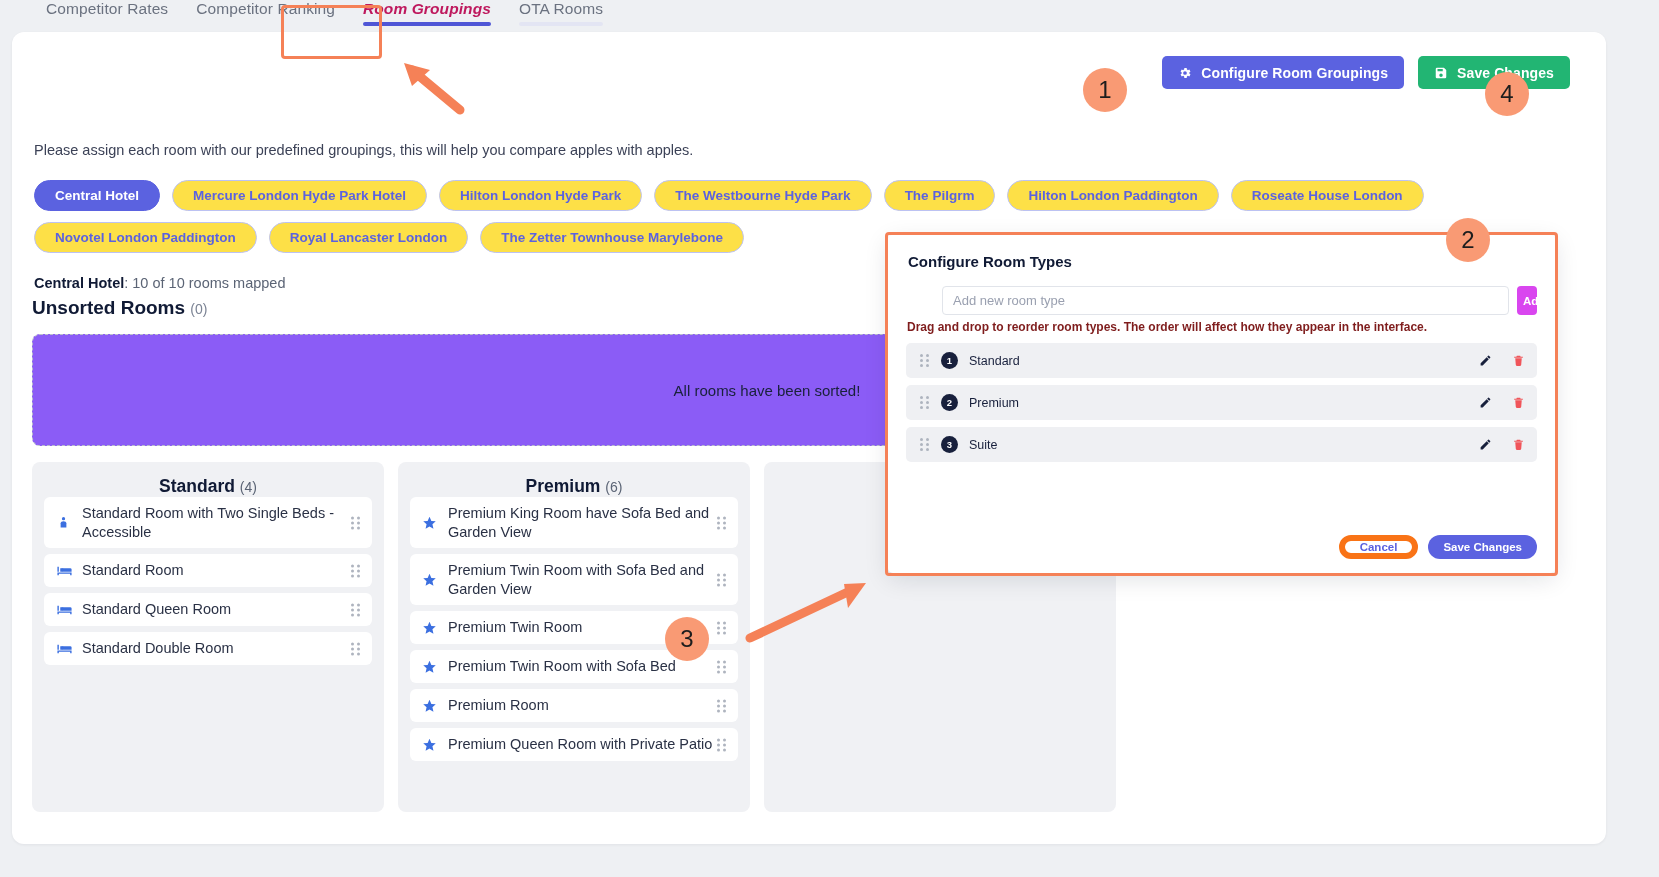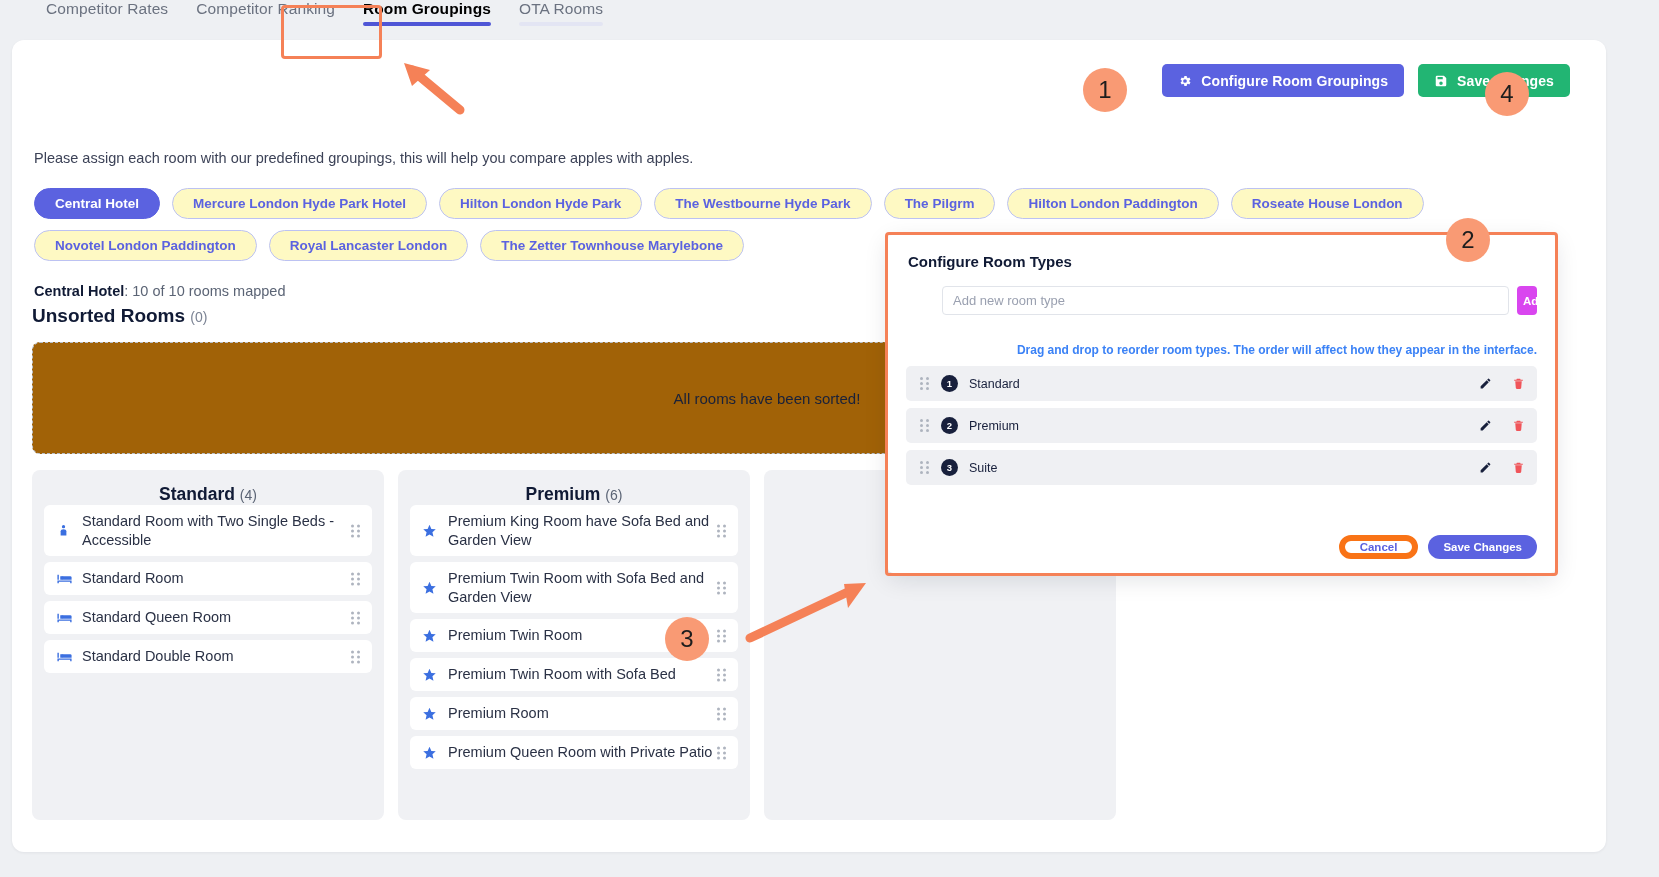--- a/index.html
+++ b/index.html
@@ -26,38 +26,38 @@
   }
   .tab {
     position: relative;
     padding: 0 14px 14px 14px;
     font-size: 15.5px;
     color: #6b7280;
     letter-spacing: .1px;
     white-space: nowrap;
     cursor: pointer;
   }
-  .tab.active { color: #000000; font-weight: 700; }
+  .tab.active { color: #be185d; font-weight: 700; font-style: italic; }
   .tab .tab-underline {
     position: absolute; left: 14px; right: 14px; bottom: 6px;
     height: 4px; border-radius: 2px; background: #4f56d6;
   }
   .tab.dim .tab-underline { background: #e3e5f3; }
 
   
   .hl-tab {
     position: absolute; left: 281px; top: 5px;
     width: 101px; height: 54px;
     border: 3px solid #f58157; border-radius: 4px;
     pointer-events: none;
   }
 
   
   .card {
-    position: absolute; left: 12px; top: 40px;
+    position: absolute; left: 12px; top: 32px;
     width: 1594px; height: 812px;
     background: #ffffff;
     border-radius: 12px;
     box-shadow: 0 1px 3px rgba(16,24,40,.06);
     overflow: hidden;
   }
 
   .card-actions {
     position: absolute; right: 36px; top: 24px;
     display: flex; align-items: center; gap: 14px;
@@ -84,21 +84,21 @@
   .chips {
     position: absolute; left: 22px; top: 148px;
     width: 1400px;
     display: flex; flex-wrap: wrap; gap: 11px 12px;
   }
   .chip {
     height: 31px; padding: 0 20px;
     display: inline-flex; align-items: center;
     border-radius: 16px;
     border: 1px solid #bcc2f2;
-    background: #fef9c3;
+    background: #fde047;
     color: #5b62e0;
     font-size: 13.5px; font-weight: 700;
     white-space: nowrap;
     cursor: pointer;
   }
   .chip.active { background: #5b62e0; border-color: #5b62e0; color: #fff; }
 
   
   .mapped {
     position: absolute; left: 22px; top: 243px;
@@ -110,21 +110,21 @@
     position: absolute; left: 20px; top: 265px;
     font-size: 19px; font-weight: 700; color: #101a35;
   }
   .unsorted-head .count { font-size: 14px; font-weight: 400; color: #7b8394; }
 
   .dropzone {
     position: absolute; left: 20px; top: 302px;
     width: 1470px; height: 112px;
     border: 1.5px dashed #b9bfc9;
     border-radius: 8px;
-    background: #a16207;
+    background: #8b5cf6;
     display: flex; align-items: center; justify-content: center;
   }
   .dropzone span { font-size: 15px; color: #19213a; font-weight: 400; }
 
   
   .columns {
     position: absolute; left: 20px; top: 430px;
     display: flex; gap: 14px;
   }
   .col {
@@ -197,22 +197,22 @@
   }
   .modal-input::placeholder { color: #9aa0b0; }
   .btn-add {
     width: 20px; height: 29px;
     background: #d946ef; color: #fff;
     border: none; border-radius: 4px;
     font-size: 11.5px; font-weight: 700;
     cursor: pointer;
   }
   .modal-hint {
-    margin: 28px 0 9px 1px;
-    font-size: 12px; font-weight: 700; color: #3b82f6; text-align: right;
+    margin: 5px 0 9px 1px;
+    font-size: 12px; font-weight: 700; color: #7f1d1d;
   }
   .rt-row {
     display: flex; align-items: center;
     height: 35px;
     background: #eff0f3;
     border-radius: 5px;
     margin-bottom: 7px;
     padding: 0 12px 0 14px;
   }
   .rt-grip { margin-right: 12px; }

